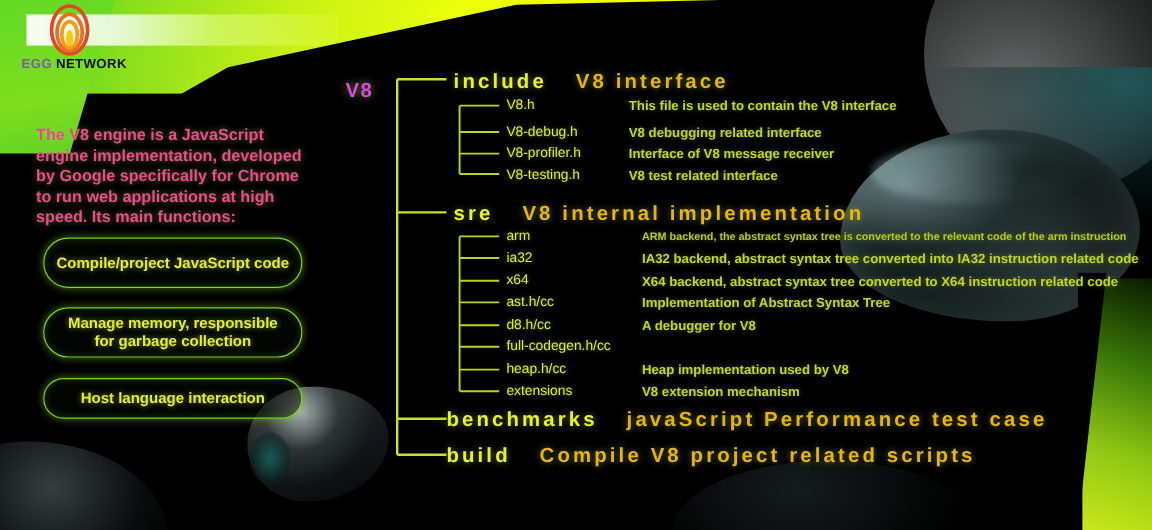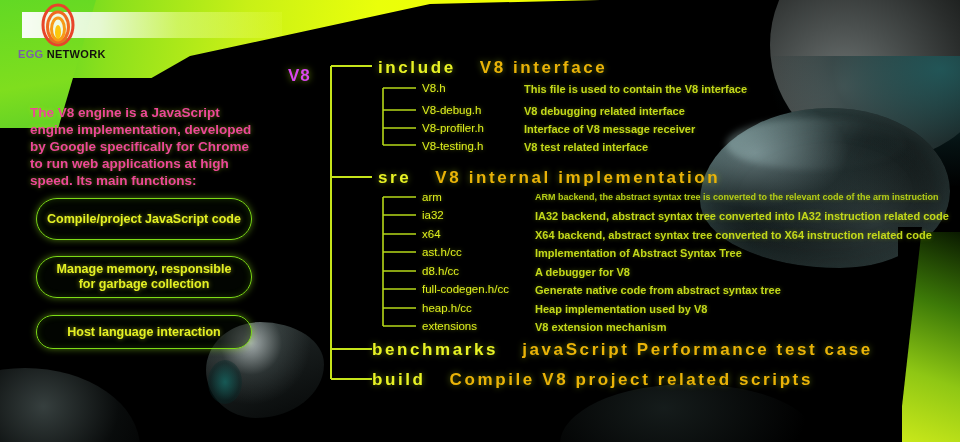--- a/index.html
+++ b/index.html
@@ -365,21 +365,20 @@
   <div class="leaf-name" style="top:228px;">x64</div>
   <div class="leaf-desc" style="left:535px; top:229px;">X64 backend, abstract syntax tree converted to X64 instruction related code</div>
 
   <div class="leaf-name" style="top:246px;">ast.h/cc</div>
   <div class="leaf-desc" style="left:535px; top:247px;">Implementation of Abstract Syntax Tree</div>
 
   <div class="leaf-name" style="top:265px;">d8.h/cc</div>
   <div class="leaf-desc" style="left:535px; top:266px;">A debugger for V8</div>
 
   <div class="leaf-name" style="top:283px;">full-codegen.h/cc</div>
-  <div class="leaf-desc" style="left:535px; top:284px;">Generate native code from abstract syntax tree</div>
 
   <div class="leaf-name" style="top:302px;">heap.h/cc</div>
   <div class="leaf-desc" style="left:535px; top:303px;">Heap implementation used by V8</div>
 
   <div class="leaf-name" style="top:320px;">extensions</div>
   <div class="leaf-desc" style="left:535px; top:321px;">V8 extension mechanism</div>
 
 </div>
 
 </body></html>

